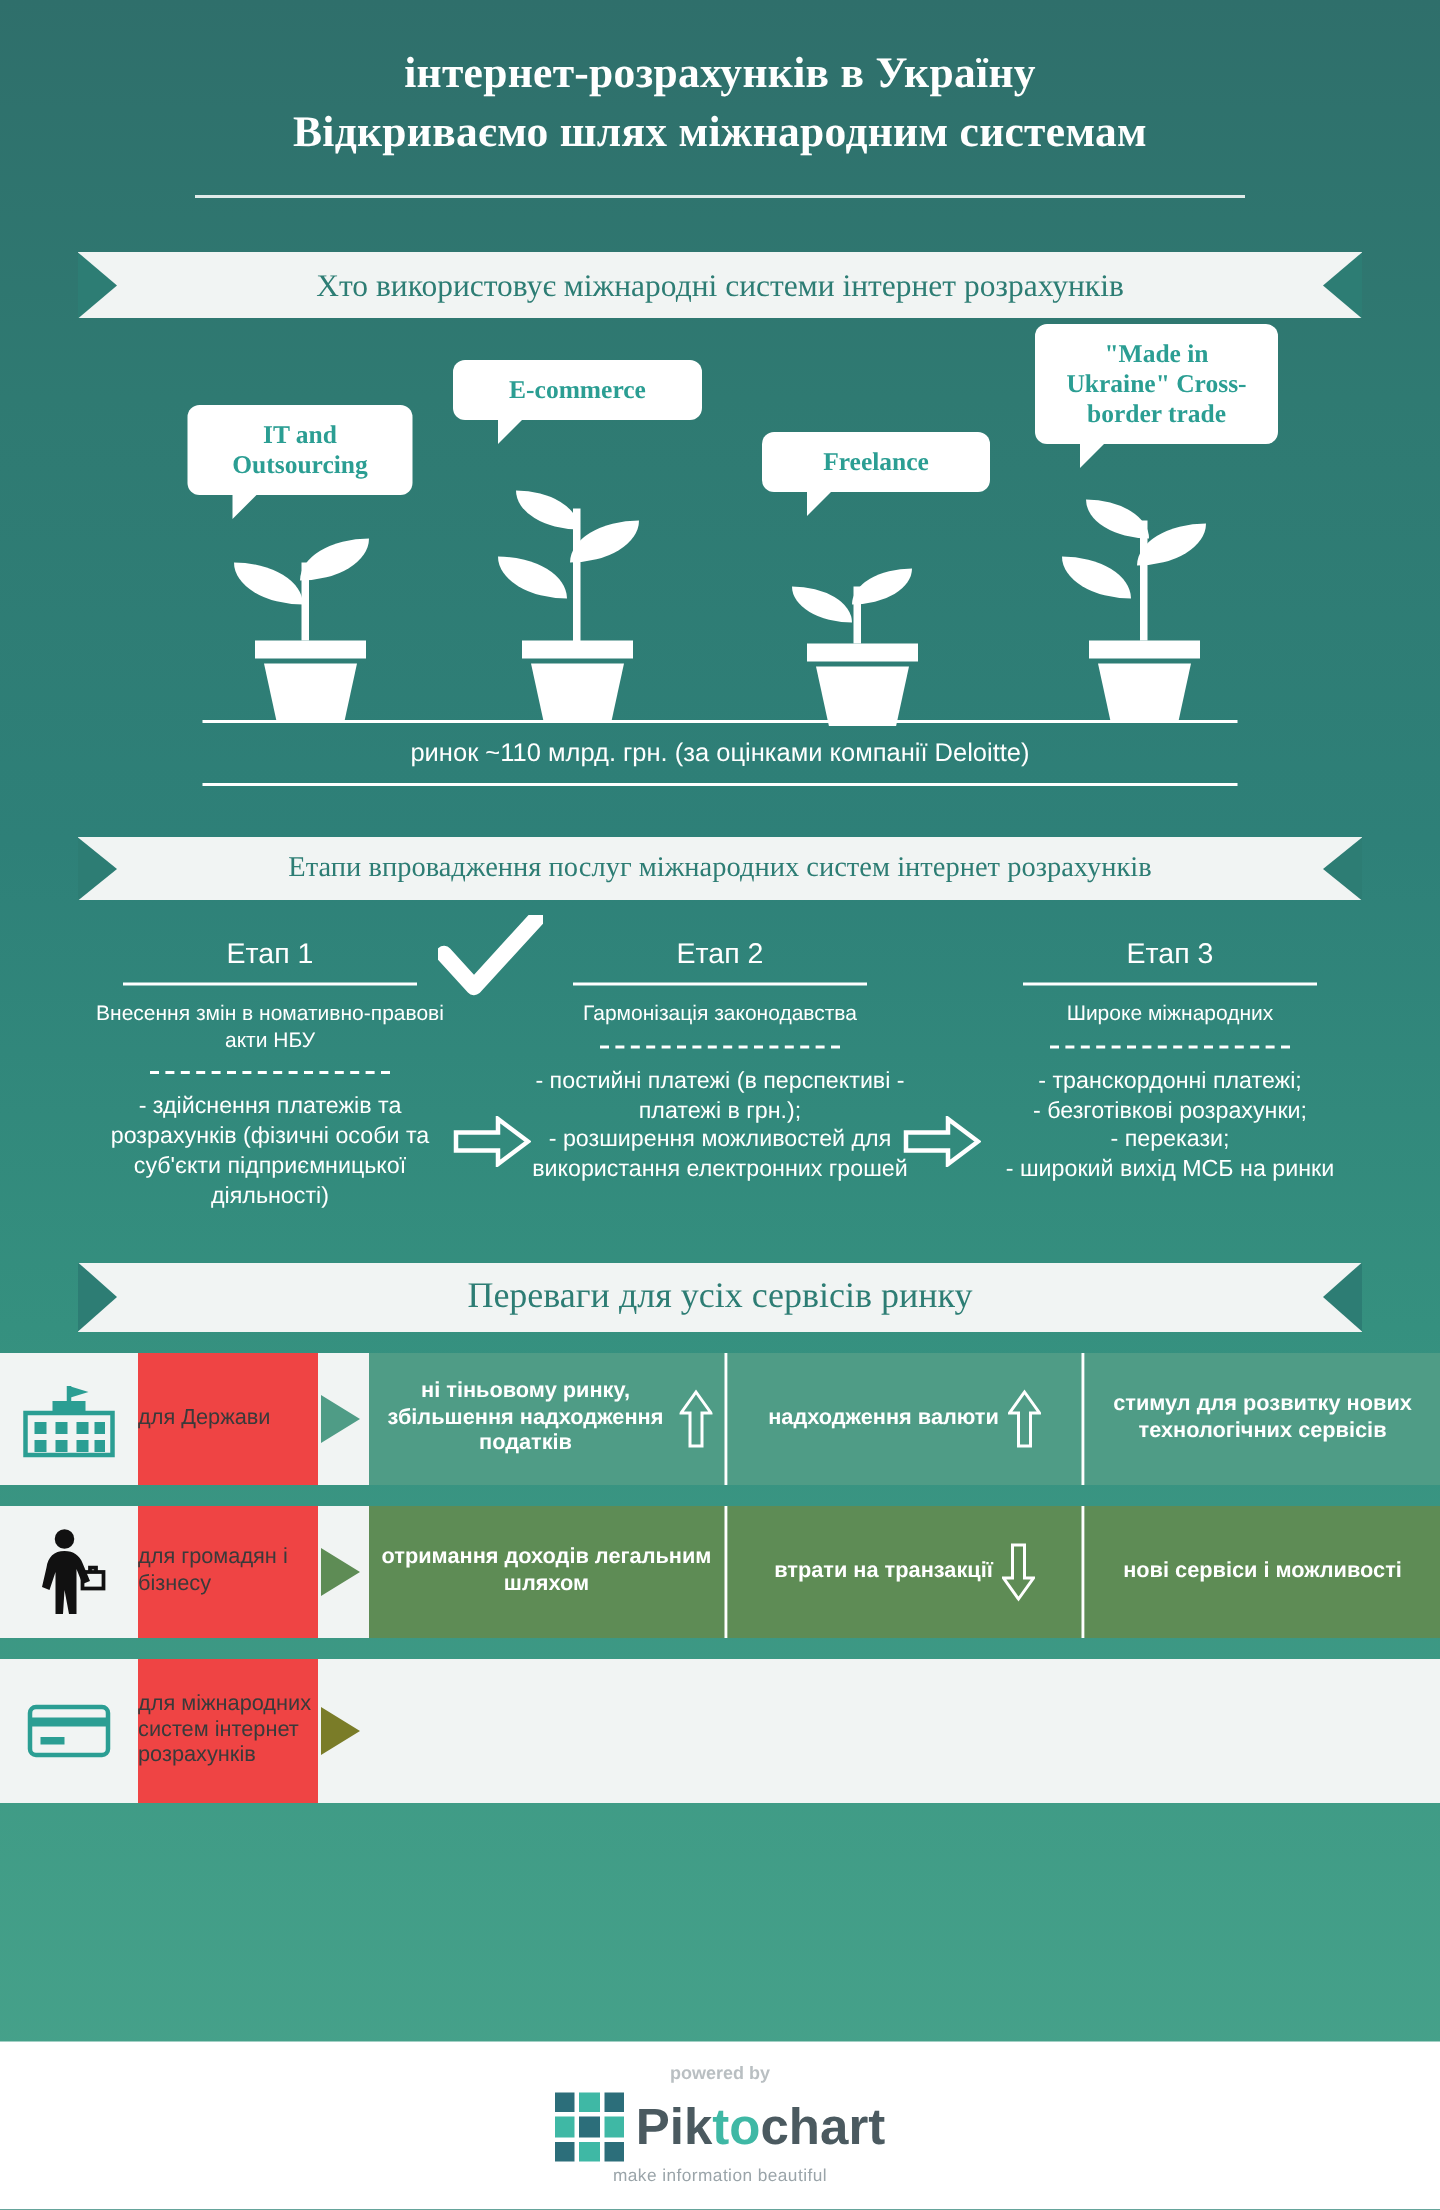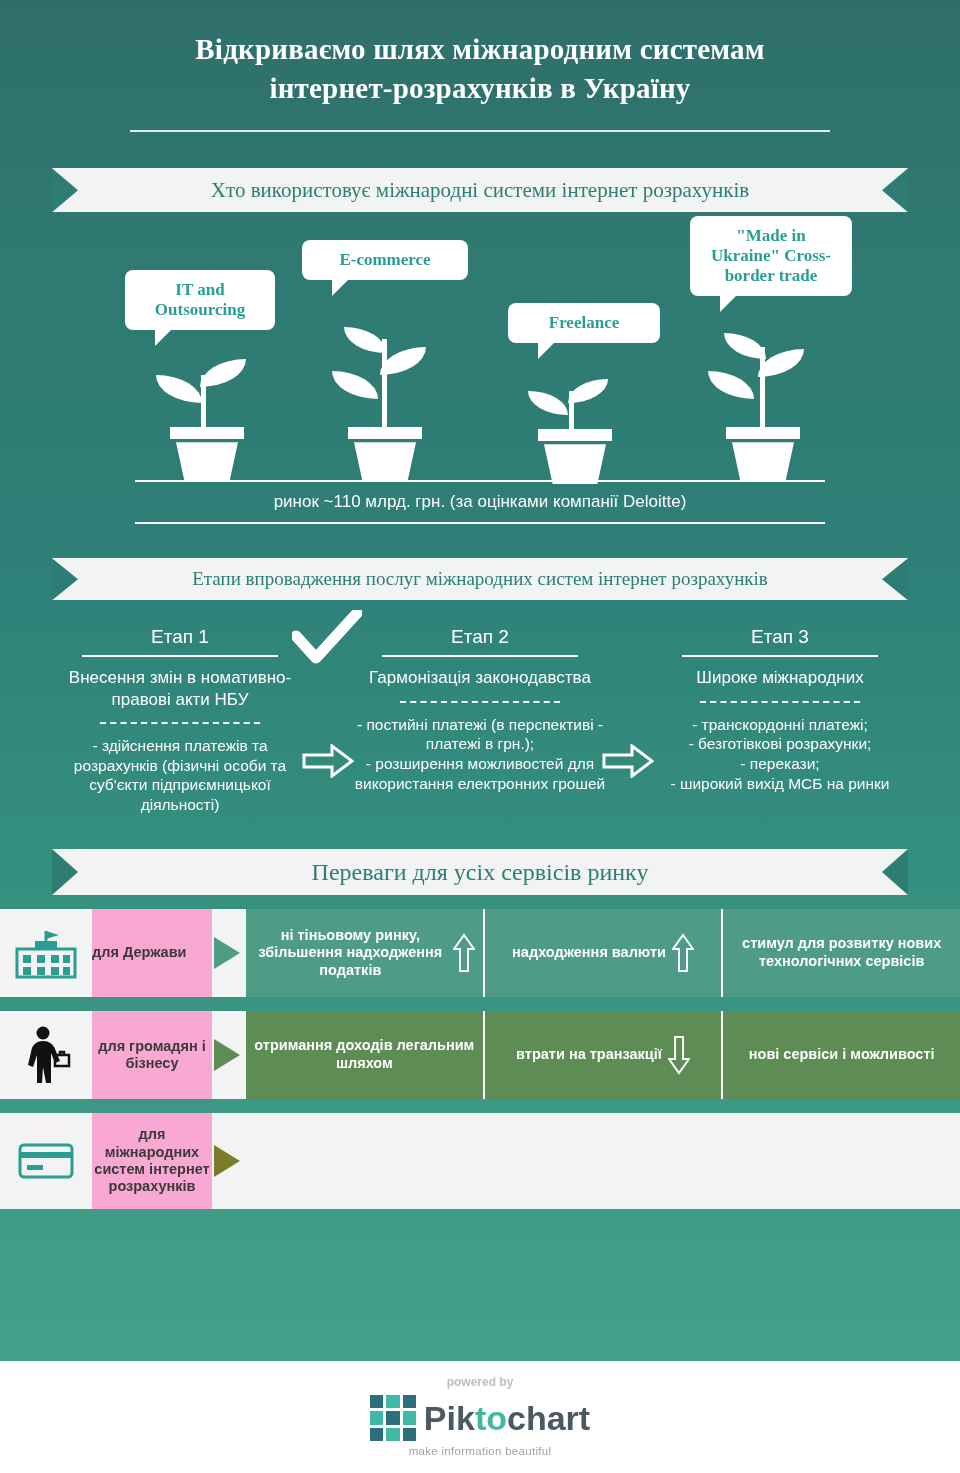--- a/index.html
+++ b/index.html
@@ -97,21 +97,21 @@
   .sec2-banner{
     width:856px;height:42px;font-size:19px;margin-top:34px;
   }
   .stages{
     display:flex;width:900px;margin:26px auto 0 auto;
     position:relative;
   }
   .stage{width:300px;text-align:center;color:#ffffff;position:relative;}
   .stage-title{font-size:19px;padding-bottom:7px;}
   .stage-rule{width:196px;height:2px;background:#ffffff;margin:0 auto 10px auto;}
-  .stage-sub{font-size:17px;line-height:1.25;padding:0 28px;text-align:center;}
+  .stage-sub{font-size:14px;line-height:1.25;padding:0 28px;text-align:center;}
   .dashed{
     width:160px;margin:12px auto;border-top:2px dashed #ffffff;height:0;
   }
   .stage-body{font-size:15.5px;line-height:1.28;padding:0 22px;}
   .arrow-right{
     position:absolute;top:120px;width:52px;height:34px;
   }
   .check{
     position:absolute;left:262px;top:-16px;width:70px;height:58px;
   }
@@ -122,23 +122,22 @@
   .benefit-row{
     display:flex;align-items:stretch;width:960px;margin-top:14px;height:88px;
     background:#f1f4f3;
   }
   .benefit-icon{
     width:92px;display:flex;align-items:center;justify-content:center;
     background:#f1f4f3;
   }
   .benefit-label{
     width:120px;display:flex;align-items:center;
-    font-size:14.5px;color:#3a3a3a;font-weight:bold;line-height:1.2;
-    background:#f9a8d4;
-    text-align:center;
+    font-size:14.5px;color:#3a3a3a;font-weight:normal;line-height:1.2;
+    background:#ef4444;
   }
   .benefit-arrow{
     width:34px;display:flex;align-items:center;justify-content:center;background:#f1f4f3;
   }
   .cells{display:flex;flex:1;}
   .cell{
     flex:1;display:flex;align-items:center;justify-content:center;
     color:#ffffff;text-align:center;font-weight:bold;font-size:14.5px;
     line-height:1.22;padding:0 8px;box-sizing:border-box;
     border-right:2px solid #ffffff;
@@ -166,22 +165,22 @@
   .pikto-word .teal{color:#3fb8a5;}
   .tagline{color:#9aa4a9;font-size:11.5px;margin-top:4px;letter-spacing:.3px;}
 </style>
 </head>
 <body>
 
 <div class="page">
 
   <div>
     <div class="title">
+      <div>інтернет-розрахунків в Україну</div>
       <div>Відкриваємо шлях міжнародним системам</div>
-      <div>інтернет-розрахунків в Україну</div>
     </div>
     <div class="title-rule"></div>
   </div>
 
   <div class="ribbon sec1-banner">
     <span class="notch-l"></span>
     <span class="notch-r"></span>
     <span>Хто використовує міжнародні системи інтернет розрахунків</span>
   </div>
 
@@ -211,21 +210,21 @@
       <div style="position:relative;height:110px;width:130px;">
         <div class="stem" style="left:60px;top:22px;height:90px;"></div>
         <div class="leaf" style="left:10px;top:54px;"></div>
         <div class="leaf r" style="left:58px;top:30px;"></div>
         <div class="leaf" style="left:22px;top:10px;width:42px;height:26px;"></div>
       </div>
       <div class="pot-rim" style="margin-left:26px;"></div>
       <div class="pot" style="margin-left:32px;"></div>
     </div>
 
-    <div class="bubble" style="left:478px;top:81px;width:152px;">
+    <div class="bubble" style="left:478px;top:66px;width:152px;">
       <span>Freelance</span>
       <span class="tail"></span>
     </div>
 
     <div class="plant" style="left:492px;top:155px;">
       <div style="position:relative;height:52px;width:110px;">
         <div class="stem" style="left:47px;top:14px;height:38px;"></div>
         <div class="leaf" style="left:6px;top:14px;width:40px;height:24px;"></div>
         <div class="leaf r" style="left:46px;top:2px;width:40px;height:24px;"></div>
       </div>

